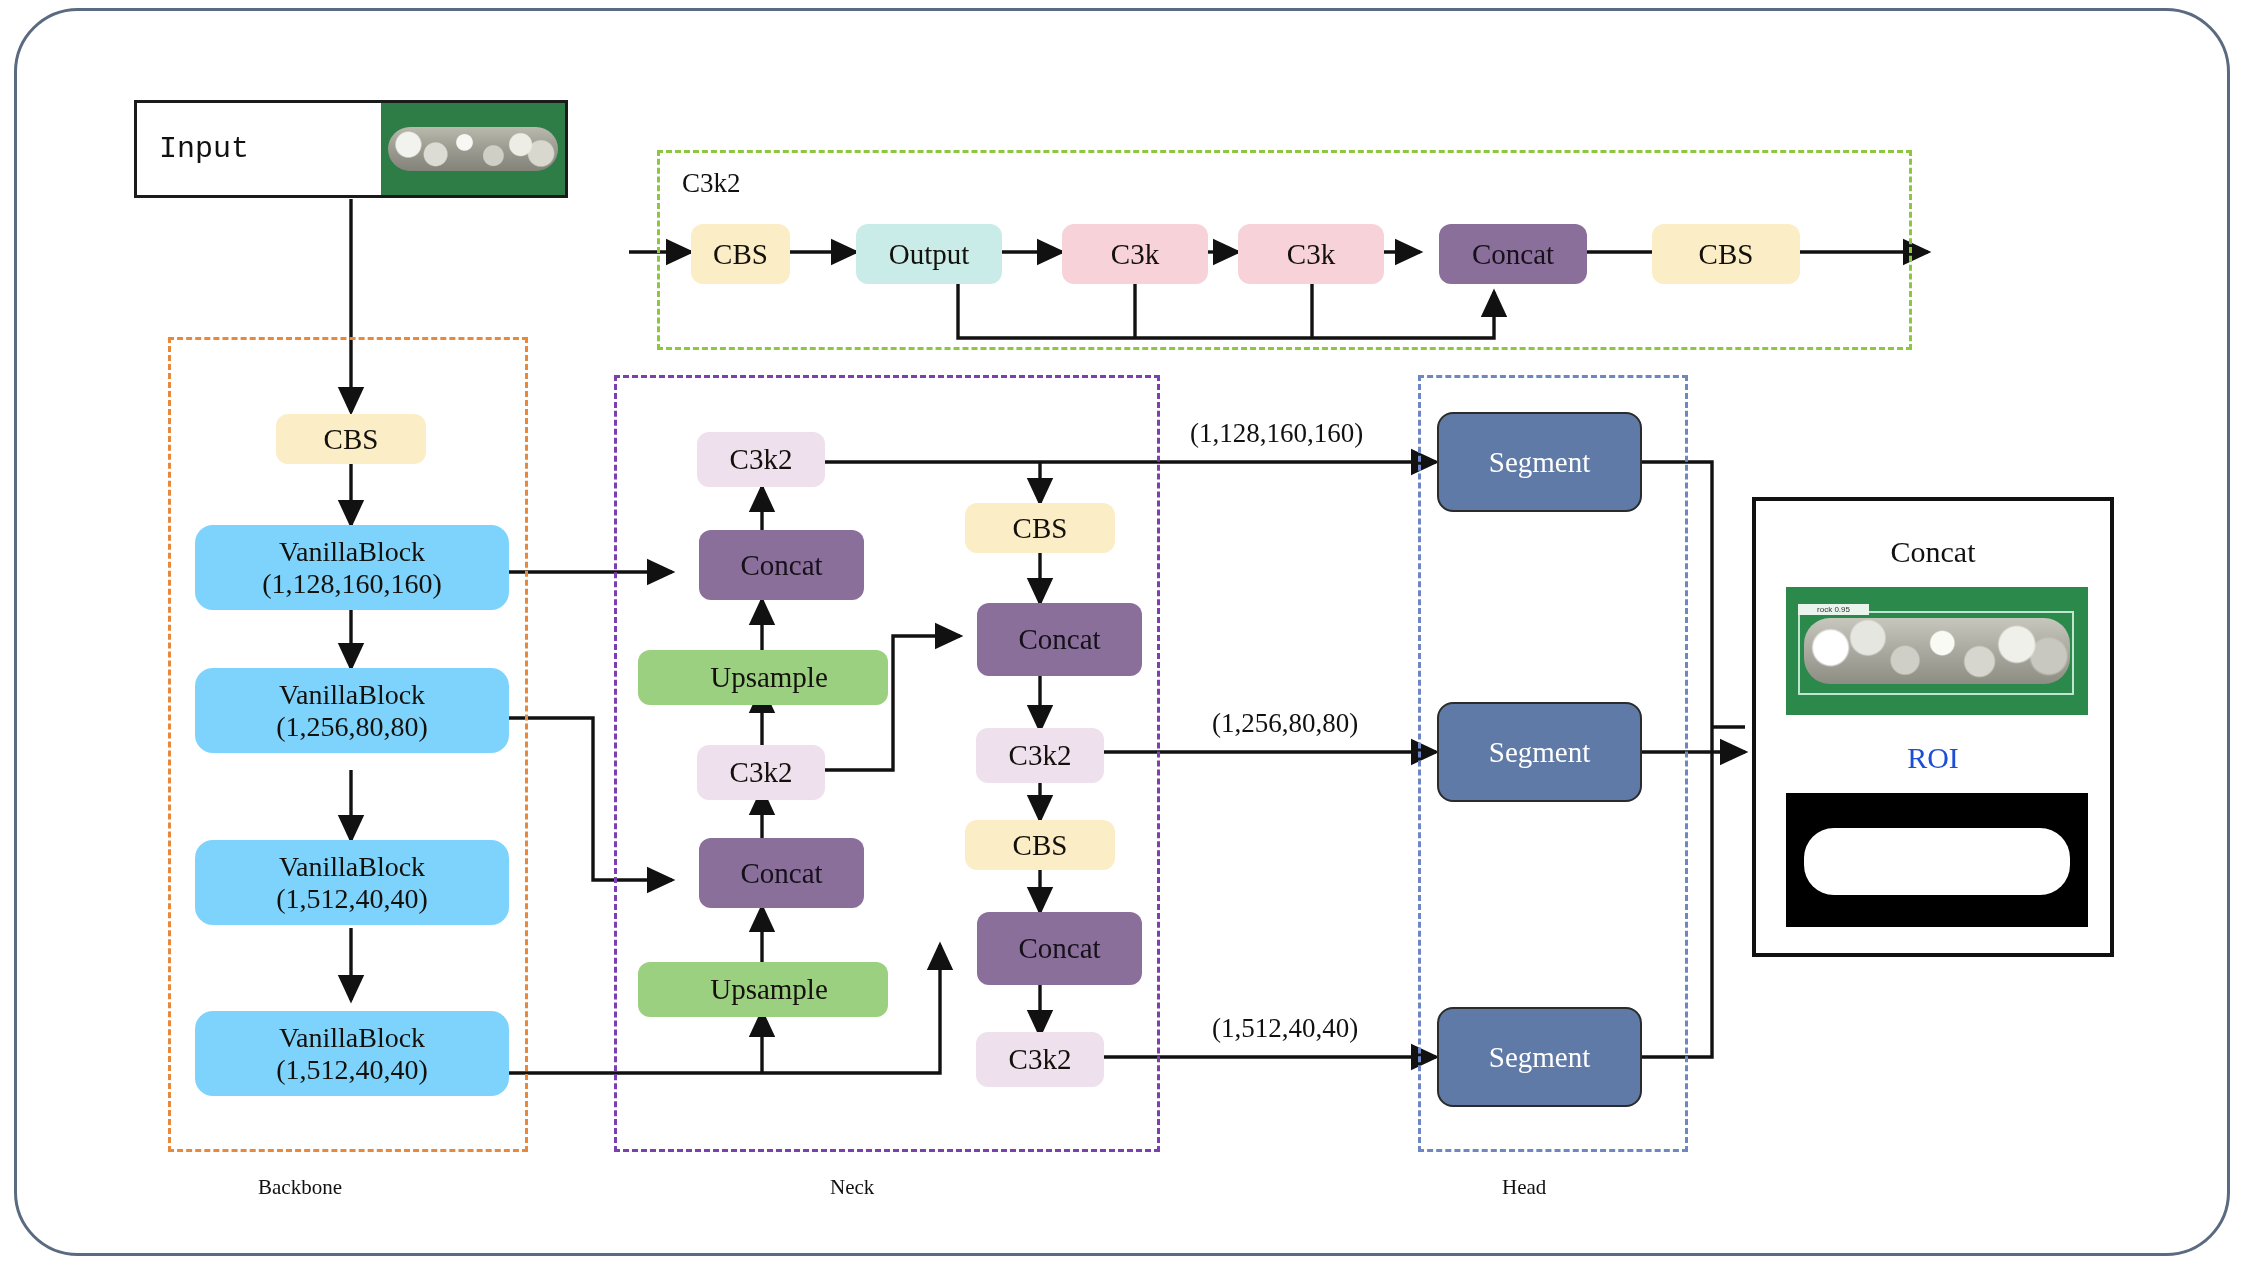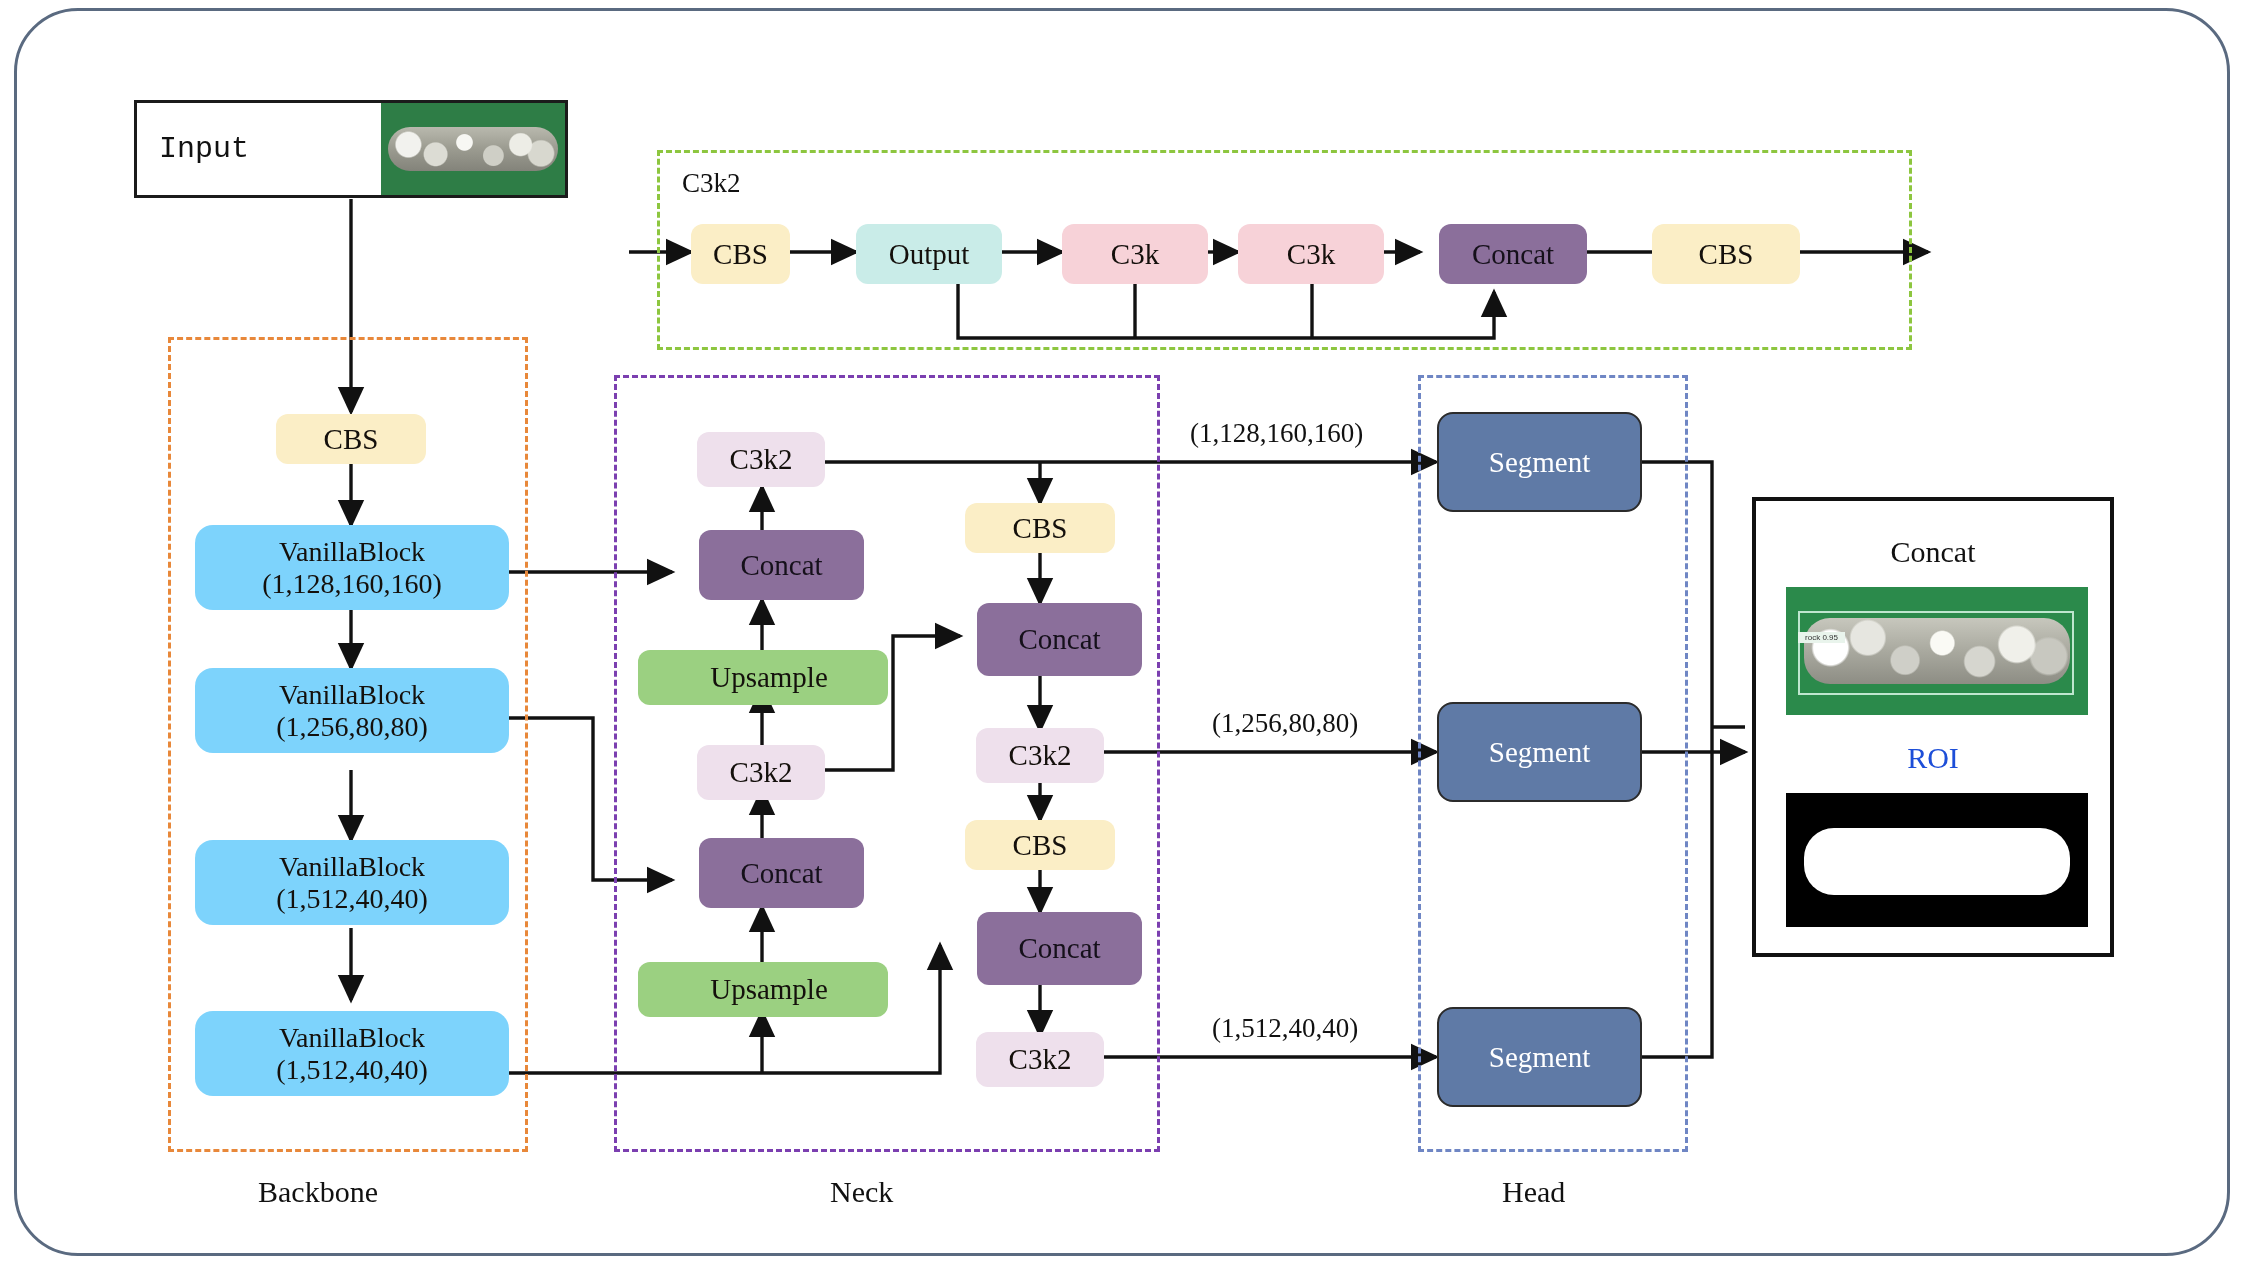--- a/index.html
+++ b/index.html
@@ -33,21 +33,21 @@
   .node.segment{background:#5f7aa6;color:#ffffff;border:2px solid #2b2b2b;border-radius:16px;}
 
   
   .group{position:absolute;box-sizing:border-box;background:transparent;}
   .group.backbone{border:3px dashed #e8883a;}
   .group.neck{border:3px dashed #7b3fb0;}
   .group.head{border:3px dashed #6f86c4;}
   .group.c3k2mod{border:3px dashed #8dc63f;}
 
   .group-label{
-    position:absolute;font-size:30px;color:#111;
+    position:absolute;font-size:21px;color:#111;
     font-family:"Liberation Serif", serif;white-space:nowrap;
   }
   .mod-title{
     position:absolute;font-size:27px;color:#111;
     font-family:"Liberation Serif", serif;
   }
 
   
   .dimlabel{
     position:absolute;font-size:27px;color:#111;white-space:nowrap;
@@ -105,22 +105,22 @@
       radial-gradient(circle at 92% 58%, #c8c8c0 0 7%, transparent 8%),
       linear-gradient(180deg,#c7c7bd 0%,#a9a99f 50%,#8d8d84 100%);
   }
   .out-bbox{
     position:absolute;left:4%;top:19%;width:90%;height:62%;
     border:2px solid #bfe6cf;
   }
   .out-tag{
     position:absolute;left:4%;top:13%;
     background:#e9f4ec;color:#333;font-size:8px;
-    padding:0 7px;line-height:11px;
-    font-family:"Liberation Sans", sans-serif;white-space:nowrap;margin-top:28px;
+    padding:0 19px;line-height:11px;
+    font-family:"Liberation Sans", sans-serif;white-space:nowrap;
   }
   .roi-title{
     position:absolute;left:0;right:0;top:240px;text-align:center;
     font-size:30px;color:#1d4ed8;font-family:"Liberation Serif", serif;
   }
   .roi-img{
     position:absolute;left:30px;top:292px;width:302px;height:134px;
     background:#000;overflow:hidden;
   }
   .roi-mask{

